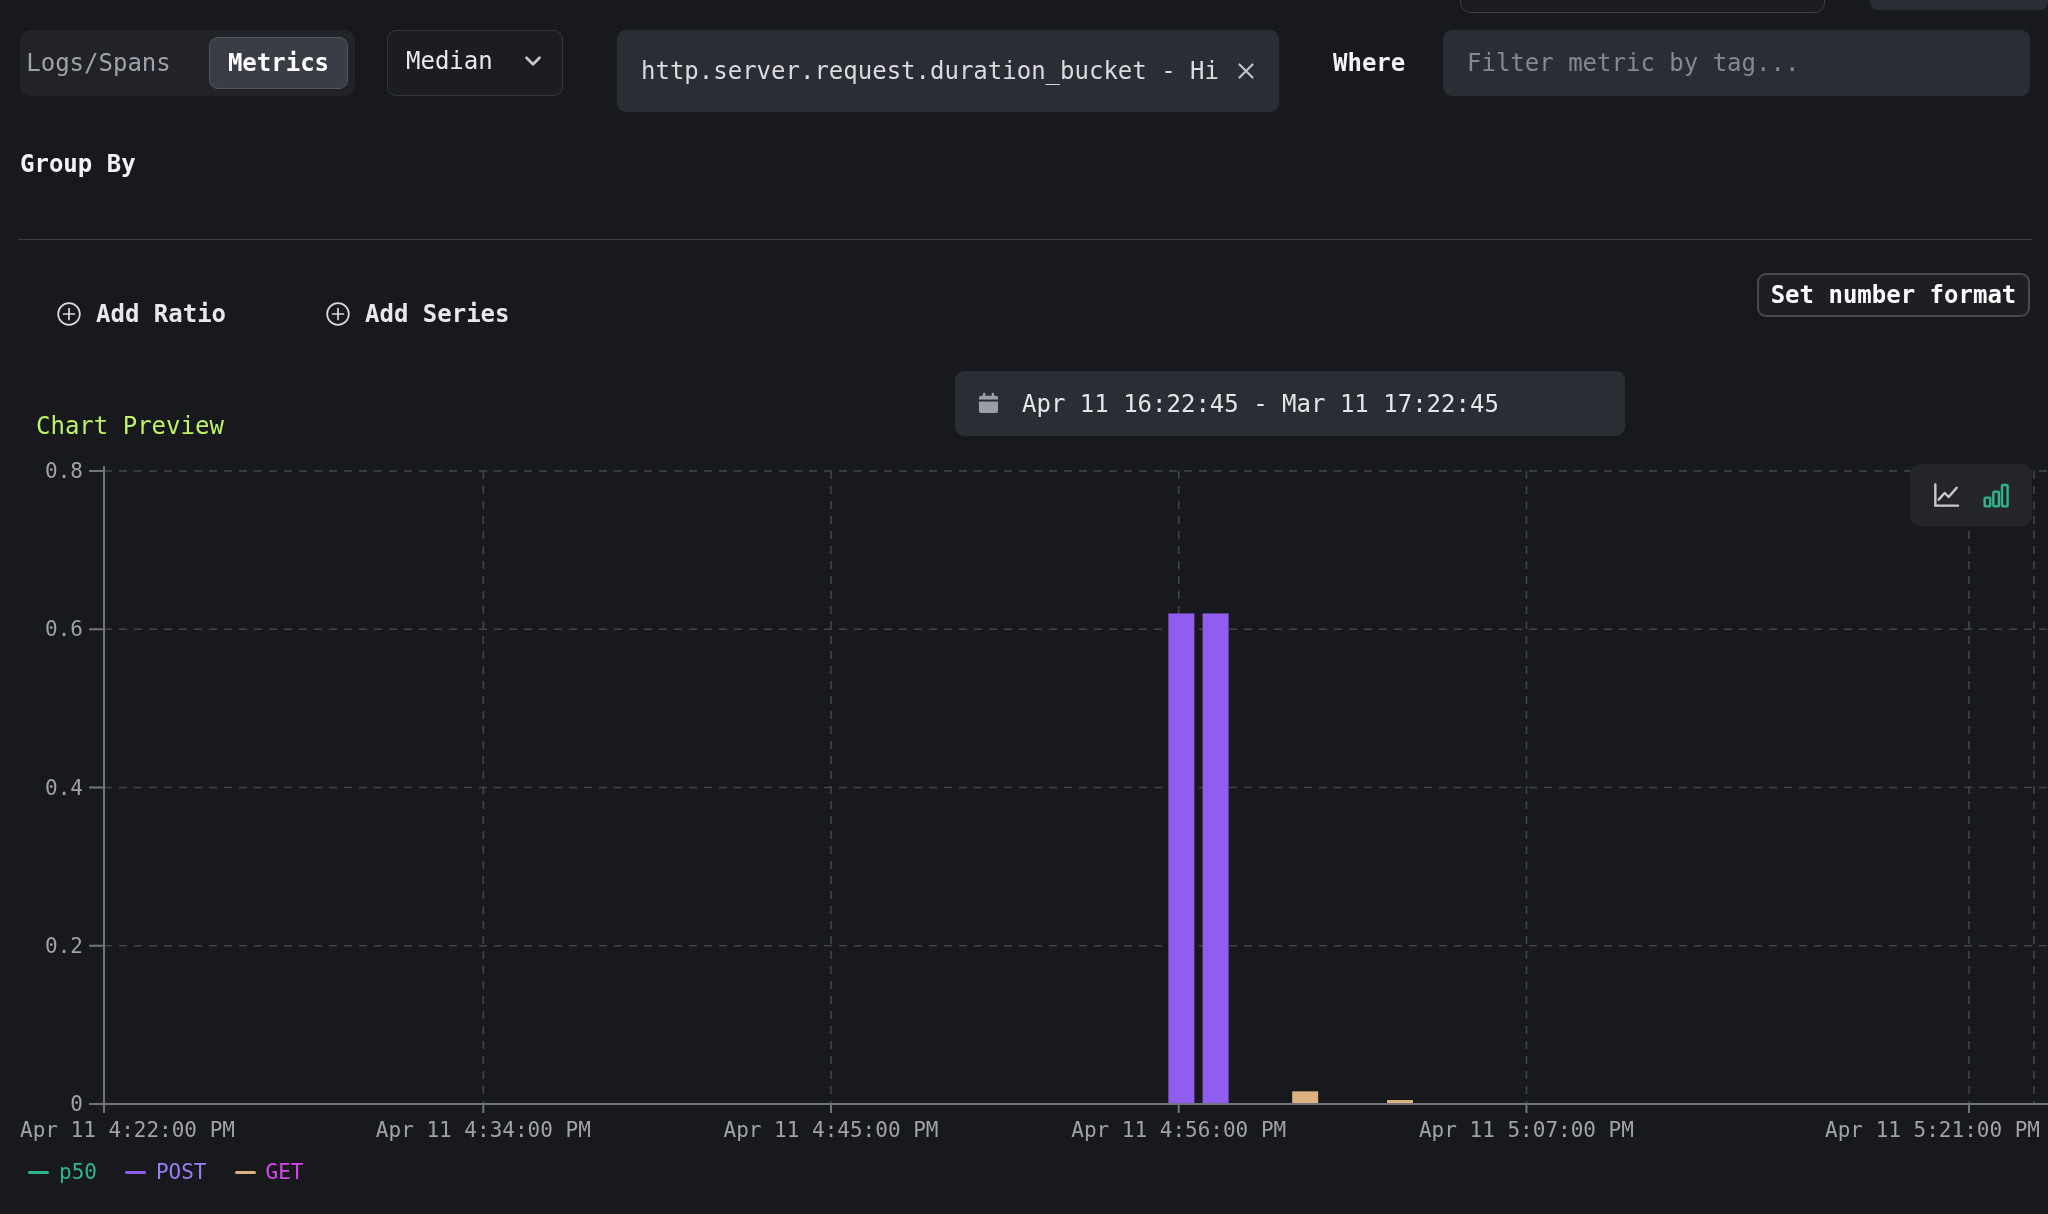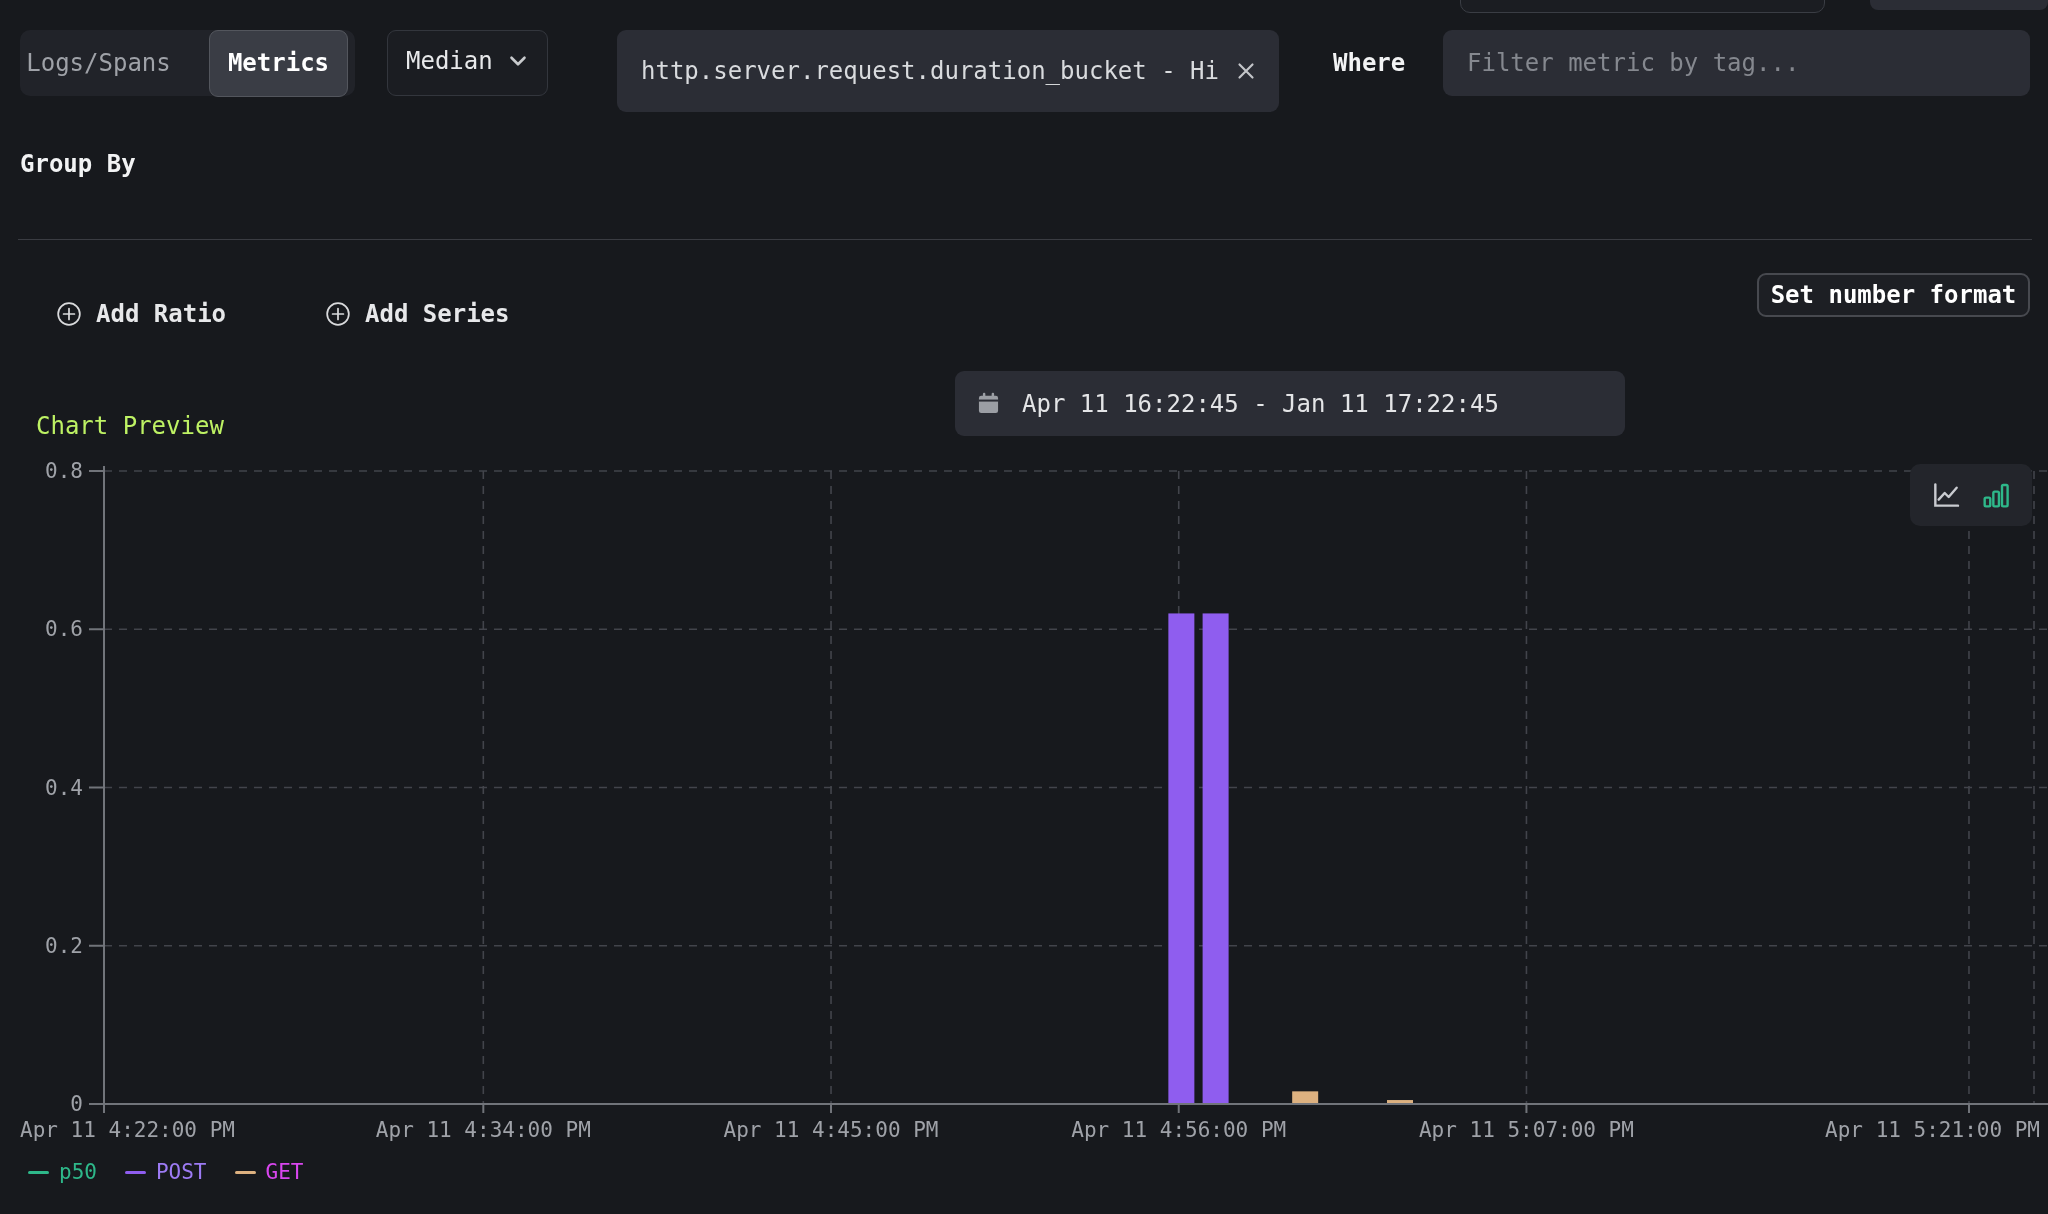--- a/index.html
+++ b/index.html
@@ -12,24 +12,24 @@
   .abs{position:absolute;box-sizing:border-box;}
   .bold{font-weight:bold;}
 
   
   .clip-input{left:1460px;top:-40px;width:365px;height:53px;border:1px solid #3a3d44;border-radius:10px;background:#1b1d22;}
   .clip-btn{left:1870px;top:-40px;width:178px;height:50px;border-radius:8px;background:#2b2d35;}
 
   
   .seg{left:20px;top:30px;width:335px;height:66px;background:#212329;border-radius:10px;display:flex;align-items:center;padding:0 7px 0 0;gap:32px;}
   .seg-logs{flex:1;text-align:center;color:#9fa2a8;background:none;border:none;font:inherit;cursor:pointer;}
-  .seg-metrics{width:139px;height:67px;background:#3a3d45;border:1px solid #53565d;border-radius:9px;
+  .seg-metrics{width:139px;height:52px;background:#3a3d45;border:1px solid #53565d;border-radius:9px;
     color:#ffffff;font:inherit;font-weight:bold;cursor:pointer;}
   .select{display:flex;align-items:center;justify-content:space-between;background:#1b1d22;border:1px solid #33363d;border-radius:9px;cursor:pointer;color:#e8e9eb;font:inherit;}
-  .sel-agg{left:387px;top:30px;width:161px;height:66px;padding:0 16px 4px 18px;}
+  .sel-agg{left:387px;top:30px;width:176px;height:66px;padding:0 16px 4px 18px;}
   .chip{left:617px;top:30px;width:662px;height:82px;background:#2b2d35;border-radius:9px;display:flex;align-items:center;padding:0 20px 0 24px;cursor:pointer;}
   .chip-label{color:#d9dbde;white-space:nowrap;}
   .chip .x{margin-left:auto;}
   .where{left:1333px;top:30px;height:66px;line-height:66px;font-weight:bold;color:#f2f3f4;}
   .filter{left:1443px;top:30px;width:587px;height:66px;background:#2b2d35;border:none;border-radius:9px;
     padding:0 24px;color:#e8e9eb;font:inherit;outline:none;}
   .filter::placeholder{color:#85888f;}
 
   
   .groupby-label{left:20px;top:150px;font-weight:bold;color:#f2f3f4;}
@@ -124,21 +124,21 @@
 
   <span class="abs preview-title">Chart Preview</span>
 
   <div class="abs daterange">
     <svg class="icon" width="27" height="27" viewBox="0 0 24 24">
       <rect x="3.5" y="5" width="17" height="15.5" rx="2" fill="#9b9ea4"></rect>
       <rect x="3.5" y="8.5" width="17" height="1.8" fill="#2b2d35"></rect>
       <rect x="7" y="2.5" width="2.2" height="4" rx="1" fill="#9b9ea4"></rect>
       <rect x="14.8" y="2.5" width="2.2" height="4" rx="1" fill="#9b9ea4"></rect>
     </svg>
-    <span class="daterange-text">Apr 11 16:22:45 - Jan 11 17:22:45</span>
+    <span class="daterange-text">Apr 11 16:22:45 - Mar 11 17:22:45</span>
   </div>
 
 
   <svg id="chart-svg" class="abs" viewBox="0 0 2048 1214" xmlns="http://www.w3.org/2000/svg">
       <line x1="89" y1="1104" x2="104" y2="1104" class="axis"></line>
       <text x="83" y="1111" class="tick ylab">0</text>
       <line x1="104" y1="945.75" x2="2048" y2="945.75" class="grid"></line>
       <line x1="89" y1="945.75" x2="104" y2="945.75" class="axis"></line>
       <text x="83" y="952.75" class="tick ylab">0.2</text>
       <line x1="104" y1="787.5" x2="2048" y2="787.5" class="grid"></line>

